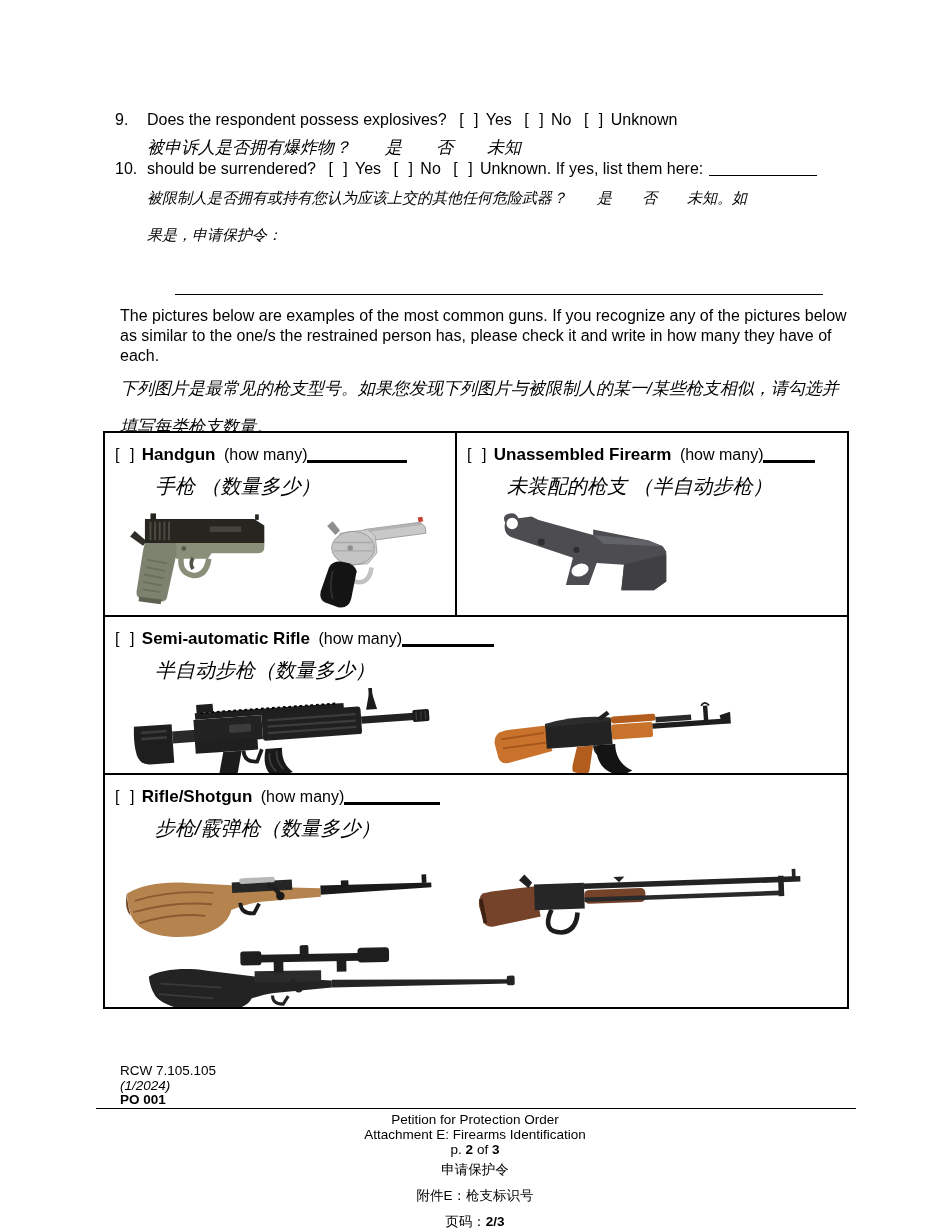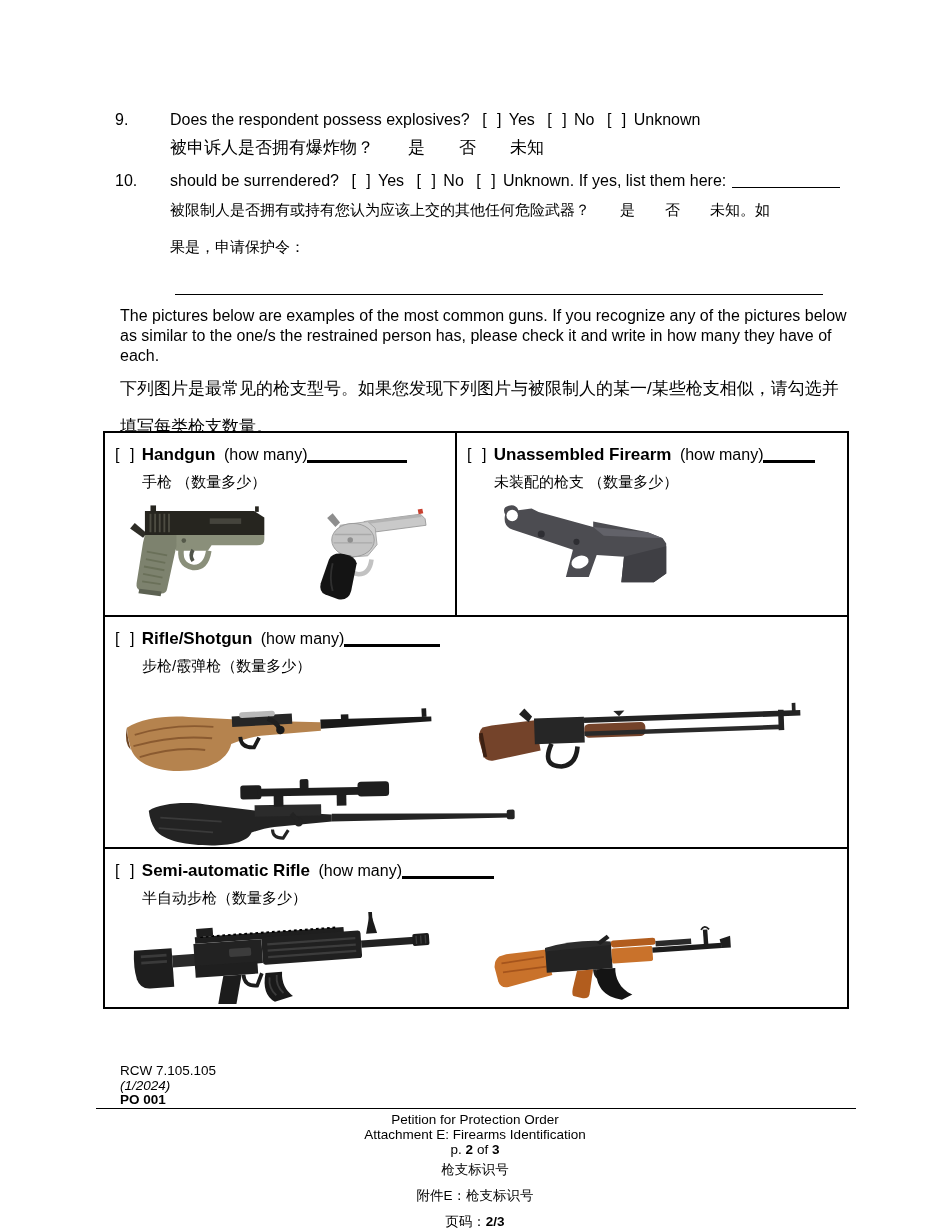--- a/index.html
+++ b/index.html
@@ -1,24 +1,24 @@
 <!DOCTYPE html>
 <html><head>
 <meta charset="utf-8">
 <style>
   *{margin:0;padding:0;box-sizing:border-box}
   html,body{background:#ffffff}
   body{width:950px;height:1230px;position:relative;font-family:"Liberation Sans",sans-serif;color:#000;}
   .page{position:absolute;inset:0;background:#fff;overflow:hidden}
   .b{font-weight:bold}
   .it{font-style:italic}
-  .cn{}
+  .cn{font-style:italic}
   .q{position:absolute;font-size:16px;line-height:21px;width:730px}
   .qnum{position:absolute;left:0;top:0}
-  .qbody{margin-left:55px;width:675px}
+  .qbody{margin-left:32px;width:675px}
   .en-line{white-space:nowrap}
   .cb{white-space:pre;letter-spacing:3px}
   .optgrp{margin-left:8px}
   .cn-line{font-size:17px;margin-top:6px;white-space:nowrap;line-height:24px}
   .cn-wide{font-size:15px;line-height:37px;white-space:nowrap}
   #q10 .cn-wide:first-of-type{margin-top:3px}
   .fill{display:inline-block;height:13px;border-bottom:2px solid #000;vertical-align:-2px}
   .fill-inline{width:108px;margin-left:6px;border-bottom-width:1.6px}
   #answer-line{position:absolute;left:175px;top:281px;width:648px;height:14px;border-bottom:1.6px solid #000}
   #intro{position:absolute;left:120px;top:306px;width:737px;font-size:16px;line-height:20px}
@@ -30,21 +30,21 @@
   #row1{display:flex;height:184px}
   #row2{height:158px}
   #row3{height:232px}
   .tcell{padding:12px 24px 0 10px;overflow:hidden}
   #cell-handgun{width:352px;border-right:2px solid #000}
   #cell-unassembled{flex:1}
   .cell-head{font-size:16px;white-space:nowrap}
   .gun-label{font-weight:bold;font-size:17px}
   .howmany{margin-left:4px}
   .fill-bold{border-bottom-width:3px;vertical-align:-3px}
-  .cell-cn{font-size:15px;margin:8px 0 0 27px;white-space:nowrap}
+  .cell-cn{font-size:20px;margin:8px 0 0 40px;white-space:nowrap}
   .imgrow{display:flex;align-items:flex-start;margin-top:6px}
   .gun{display:block}
   #footer-rule{position:absolute;left:96px;top:1108px;width:760px;border-top:1.6px solid #000}
   #footer-left{position:absolute;left:120px;top:1064px;font-size:13.5px;line-height:14.5px}
   #footer-center{position:absolute;left:0;top:1112px;width:950px;text-align:center;font-size:13.5px;line-height:15px}
   .f-cn{line-height:26px}
   #footer-center .f-cn:first-of-type{margin-top:3px}
 </style>
 </head>
 <body>
@@ -57,21 +57,21 @@
       <div class="en-line">
         <span>Does the respondent possess explosives?</span>
         <span class="optgrp"><span class="cb">[ ]</span> <span>Yes</span></span>
         <span class="optgrp"><span class="cb">[ ]</span> <span>No</span></span>
         <span class="optgrp"><span class="cb">[ ]</span> <span>Unknown</span></span>
       </div>
       <div class="cn-line cn">被申诉人是否拥有爆炸物？　　是　　否　　未知</div>
     </div>
   </section>
 
-  <section class="q" id="q10" style="top:170px;left:115px">
+  <section class="q" id="q10" style="top:158px;left:115px">
     <span class="qnum">10.</span>
     <div class="qbody">
       <div class="en-line">
         <span>should be surrendered?</span>
         <span class="optgrp"><span class="cb">[ ]</span> <span>Yes</span></span>
         <span class="optgrp"><span class="cb">[ ]</span> <span>No</span></span>
         <span class="optgrp"><span class="cb">[ ]</span> <span>Unknown.</span></span>
         <span>If yes, list them here:</span><span class="fill fill-inline"></span>
       </div>
       <div class="cn-wide cn">被限制人是否拥有或持有您认为应该上交的其他任何危险武器？　　是　　否　　未知。如</div>
@@ -128,90 +128,31 @@
           </svg>
         </div>
       </div>
 
       <div class="tcell" id="cell-unassembled">
         <div class="cell-head">
           <span class="cb">[ ]</span>
           <span class="gun-label">Unassembled Firearm</span>
           <span class="howmany">(how many)</span><span class="fill fill-bold" style="width:52px"></span>
         </div>
-        <div class="cell-cn cn">未装配的枪支 （数量多少）</div>
+        <div class="cell-cn cn">未装配的枪支 （半自动步枪）</div>
         <svg class="gun" width="205" height="88" viewBox="0 0 210 100" style="margin:12px 0 0 14px">
           <path d="M16 12 Q12 4 20 2 Q28 0 31 7 L46 5 L54 9 L116 26 L116 20 L178 32 L195 39 L199 45 L199 79 L185 89 L148 89 L151 60 L120 58 L111 83 L85 83 L93 52 L48 37 L24 29 Q13 25 16 12 Z" fill="#4c4c51"></path>
           <circle cx="24" cy="13" r="6.5" fill="#ffffff"></circle>
           <circle cx="57" cy="34" r="4" fill="#2e2e33"></circle>
           <circle cx="97" cy="43" r="3.5" fill="#2e2e33"></circle>
           <path d="M116 26 L178 32 L195 39 L128 36 Z" fill="#626269"></path>
           <path d="M151 60 L148 89 L185 89 L199 79 L199 48 Z" fill="#3f3f44"></path>
           <ellipse cx="101" cy="66" rx="10" ry="7" fill="#ffffff" transform="rotate(-18 101 66)"></ellipse>
         </svg>
       </div>
-    </div>
-
-    <div class="trow tcell" id="row3">
-      <div class="cell-head">
-        <span class="cb">[ ]</span>
-        <span class="gun-label">Rifle/Shotgun</span>
-        <span class="howmany">(how many)</span><span class="fill fill-bold" style="width:96px"></span>
-      </div>
-      <div class="cell-cn cn">步枪/霰弹枪（数量多少）</div>
-      <div class="imgrow" style="margin-top:4px">
-        <svg class="gun" width="338" height="94" viewBox="0 0 350 100">
-          <g transform="rotate(-3 175 50)">
-            <path d="M8 42 C24 33 48 31 74 34 L150 42 L214 47 L214 56 L150 58 C138 59 128 62 118 65 C114 80 96 90 72 91 C44 92 16 84 11 64 Q8 53 8 42 Z" fill="#b5834e"></path>
-            <path d="M16 50 C40 44 70 42 100 46 M14 62 C40 56 70 54 98 58 M20 74 C44 68 68 66 90 70" stroke="#8a5a30" stroke-width="2" fill="none"></path>
-            <path d="M8 42 Q4 58 11 66 Q8 53 8 42 Z" fill="#6e4522"></path>
-            <rect x="120" y="36" width="64" height="11" fill="#262626"></rect>
-            <rect x="128" y="32" width="38" height="6" rx="3" fill="#b9b9b9"></rect>
-            <path d="M158 40 q10 4 12 12" stroke="#1f1f1f" stroke-width="5" fill="none"></path>
-            <circle cx="171" cy="53" r="4.5" fill="#1a1a1a"></circle>
-            <path d="M128 58 Q128 70 142 70 L148 60" fill="none" stroke="#1a1a1a" stroke-width="4"></path>
-            <path d="M214 44 L332 47 L332 52 L214 54 Z" fill="#1a1a1a"></path>
-            <rect x="322" y="38" width="5" height="9" fill="#1a1a1a"></rect>
-            <rect x="236" y="40" width="8" height="5" fill="#1a1a1a"></rect>
-          </g>
-        </svg>
-        <svg class="gun" width="354" height="74" viewBox="0 0 365 80" style="margin-left:16px;margin-top:16px">
-          <g transform="rotate(-2 182 40)">
-            <path d="M6 28 Q1 33 2 42 L6 58 Q8 65 17 64 L68 55 L63 22 L16 26 Z" fill="#74432a"></path>
-            <path d="M4 34 L8 60" stroke="#3d2113" stroke-width="4"></path>
-            <path d="M60 18 L52 9 L46 15 L56 24 Z" fill="#202020"></path>
-            <rect x="62" y="20" width="54" height="28" fill="#262626"></rect>
-            <path d="M80 48 Q68 72 90 73 Q106 72 108 52" fill="none" stroke="#1c1c1c" stroke-width="5"></path>
-            <rect x="116" y="28" width="66" height="15" rx="5" fill="#74432a"></rect>
-            <rect x="116" y="21" width="234" height="6" fill="#232323"></rect>
-            <rect x="116" y="36" width="212" height="5" fill="#2a2a2a"></rect>
-            <rect x="326" y="20" width="6" height="22" fill="#232323"></rect>
-            <rect x="341" y="13" width="4" height="9" fill="#232323"></rect>
-            <path d="M148 15 L160 15 L154 21 Z" fill="#232323"></path>
-          </g>
-        </svg>
-      </div>
-      <svg class="gun" width="428" height="70" viewBox="0 0 435 80" style="margin:2px 0 0 4px">
-        <g transform="rotate(-1 217 40)">
-          <path d="M7 36 C20 28 48 26 72 30 L128 38 L216 44 L216 52 L150 57 C142 58 132 60 124 63 C120 73 102 77 82 77 C54 77 24 72 14 58 Q8 48 7 36 Z" fill="#232323"></path>
-          <path d="M20 44 L90 50 M18 56 L80 62" stroke="#3a3a3a" stroke-width="2"></path>
-          <rect x="128" y="32" width="76" height="13" fill="#2b2b2b"></rect>
-          <circle cx="178" cy="52" r="5" fill="#232323"></circle>
-          <path d="M170 42 L177 50" stroke="#232323" stroke-width="5"></path>
-          <path d="M148 60 Q148 70 160 70 L166 61" fill="none" stroke="#232323" stroke-width="3.5"></path>
-          <path d="M216 43 L420 46 L420 51 L216 52 Z" fill="#242424"></path>
-          <rect x="416" y="42" width="9" height="11" rx="2" fill="#242424"></rect>
-          <rect x="150" y="20" width="11" height="14" fill="#1e1e1e"></rect>
-          <rect x="222" y="20" width="11" height="14" fill="#1e1e1e"></rect>
-          <rect x="112" y="9" width="24" height="16" rx="3" fill="#1e1e1e"></rect>
-          <rect x="132" y="13" width="118" height="9" rx="3" fill="#1e1e1e"></rect>
-          <rect x="246" y="7" width="36" height="17" rx="4" fill="#1e1e1e"></rect>
-          <rect x="180" y="3" width="10" height="12" rx="2" fill="#1e1e1e"></rect>
-        </g>
-      </svg>
     </div>
 
     <div class="trow tcell" id="row2">
       <div class="cell-head">
         <span class="cb">[ ]</span>
         <span class="gun-label">Semi-automatic Rifle</span>
         <span class="howmany">(how many)</span><span class="fill fill-bold" style="width:92px"></span>
       </div>
       <div class="cell-cn cn">半自动步枪（数量多少）</div>
       <div class="imgrow" style="margin-left:8px;margin-top:4px">
@@ -253,30 +194,89 @@
             <rect x="134" y="23" width="50" height="8" rx="3" fill="#b25d1e"></rect>
             <rect x="180" y="34" width="78" height="6" fill="#1d1d1d"></rect>
             <rect x="184" y="27" width="40" height="6" fill="#2a2a2a"></rect>
             <rect x="238" y="18" width="5" height="17" fill="#1d1d1d"></rect>
             <path d="M236 18 Q240 12 245 18" stroke="#1d1d1d" stroke-width="2" fill="none"></path>
             <path d="M256 30 L268 27 L268 40 L258 40 Z" fill="#1d1d1d"></path>
           </g>
         </svg>
       </div>
     </div>
+
+    <div class="trow tcell" id="row3">
+      <div class="cell-head">
+        <span class="cb">[ ]</span>
+        <span class="gun-label">Rifle/Shotgun</span>
+        <span class="howmany">(how many)</span><span class="fill fill-bold" style="width:96px"></span>
+      </div>
+      <div class="cell-cn cn">步枪/霰弹枪（数量多少）</div>
+      <div class="imgrow" style="margin-top:4px">
+        <svg class="gun" width="338" height="94" viewBox="0 0 350 100">
+          <g transform="rotate(-3 175 50)">
+            <path d="M8 42 C24 33 48 31 74 34 L150 42 L214 47 L214 56 L150 58 C138 59 128 62 118 65 C114 80 96 90 72 91 C44 92 16 84 11 64 Q8 53 8 42 Z" fill="#b5834e"></path>
+            <path d="M16 50 C40 44 70 42 100 46 M14 62 C40 56 70 54 98 58 M20 74 C44 68 68 66 90 70" stroke="#8a5a30" stroke-width="2" fill="none"></path>
+            <path d="M8 42 Q4 58 11 66 Q8 53 8 42 Z" fill="#6e4522"></path>
+            <rect x="120" y="36" width="64" height="11" fill="#262626"></rect>
+            <rect x="128" y="32" width="38" height="6" rx="3" fill="#b9b9b9"></rect>
+            <path d="M158 40 q10 4 12 12" stroke="#1f1f1f" stroke-width="5" fill="none"></path>
+            <circle cx="171" cy="53" r="4.5" fill="#1a1a1a"></circle>
+            <path d="M128 58 Q128 70 142 70 L148 60" fill="none" stroke="#1a1a1a" stroke-width="4"></path>
+            <path d="M214 44 L332 47 L332 52 L214 54 Z" fill="#1a1a1a"></path>
+            <rect x="322" y="38" width="5" height="9" fill="#1a1a1a"></rect>
+            <rect x="236" y="40" width="8" height="5" fill="#1a1a1a"></rect>
+          </g>
+        </svg>
+        <svg class="gun" width="354" height="74" viewBox="0 0 365 80" style="margin-left:16px;margin-top:16px">
+          <g transform="rotate(-2 182 40)">
+            <path d="M6 28 Q1 33 2 42 L6 58 Q8 65 17 64 L68 55 L63 22 L16 26 Z" fill="#74432a"></path>
+            <path d="M4 34 L8 60" stroke="#3d2113" stroke-width="4"></path>
+            <path d="M60 18 L52 9 L46 15 L56 24 Z" fill="#202020"></path>
+            <rect x="62" y="20" width="54" height="28" fill="#262626"></rect>
+            <path d="M80 48 Q68 72 90 73 Q106 72 108 52" fill="none" stroke="#1c1c1c" stroke-width="5"></path>
+            <rect x="116" y="28" width="66" height="15" rx="5" fill="#74432a"></rect>
+            <rect x="116" y="21" width="234" height="6" fill="#232323"></rect>
+            <rect x="116" y="36" width="212" height="5" fill="#2a2a2a"></rect>
+            <rect x="326" y="20" width="6" height="22" fill="#232323"></rect>
+            <rect x="341" y="13" width="4" height="9" fill="#232323"></rect>
+            <path d="M148 15 L160 15 L154 21 Z" fill="#232323"></path>
+          </g>
+        </svg>
+      </div>
+      <svg class="gun" width="428" height="70" viewBox="0 0 435 80" style="margin:2px 0 0 4px">
+        <g transform="rotate(-1 217 40)">
+          <path d="M7 36 C20 28 48 26 72 30 L128 38 L216 44 L216 52 L150 57 C142 58 132 60 124 63 C120 73 102 77 82 77 C54 77 24 72 14 58 Q8 48 7 36 Z" fill="#232323"></path>
+          <path d="M20 44 L90 50 M18 56 L80 62" stroke="#3a3a3a" stroke-width="2"></path>
+          <rect x="128" y="32" width="76" height="13" fill="#2b2b2b"></rect>
+          <circle cx="178" cy="52" r="5" fill="#232323"></circle>
+          <path d="M170 42 L177 50" stroke="#232323" stroke-width="5"></path>
+          <path d="M148 60 Q148 70 160 70 L166 61" fill="none" stroke="#232323" stroke-width="3.5"></path>
+          <path d="M216 43 L420 46 L420 51 L216 52 Z" fill="#242424"></path>
+          <rect x="416" y="42" width="9" height="11" rx="2" fill="#242424"></rect>
+          <rect x="150" y="20" width="11" height="14" fill="#1e1e1e"></rect>
+          <rect x="222" y="20" width="11" height="14" fill="#1e1e1e"></rect>
+          <rect x="112" y="9" width="24" height="16" rx="3" fill="#1e1e1e"></rect>
+          <rect x="132" y="13" width="118" height="9" rx="3" fill="#1e1e1e"></rect>
+          <rect x="246" y="7" width="36" height="17" rx="4" fill="#1e1e1e"></rect>
+          <rect x="180" y="3" width="10" height="12" rx="2" fill="#1e1e1e"></rect>
+        </g>
+      </svg>
+    </div>
   </div>
 
   <div id="footer-rule"></div>
   <div id="footer-left">
     <div>RCW 7.105.105</div>
     <div class="it">(1/2024)</div>
     <div class="b">PO 001</div>
   </div>
   <div id="footer-center">
     <div>Petition for Protection Order</div>
     <div>Attachment E: Firearms Identification</div>
     <div><span>p. </span><span class="b">2</span><span> of </span><span class="b">3</span></div>
-    <div class="f-cn">枪支标识号</div>
+    <div class="f-cn">申请保护令</div>
     <div class="f-cn">附件E：枪支标识号</div>
     <div class="f-cn"><span>页码：</span><span class="b">2/3</span></div>
   </div>
 
 </div>
 
 </body></html>

